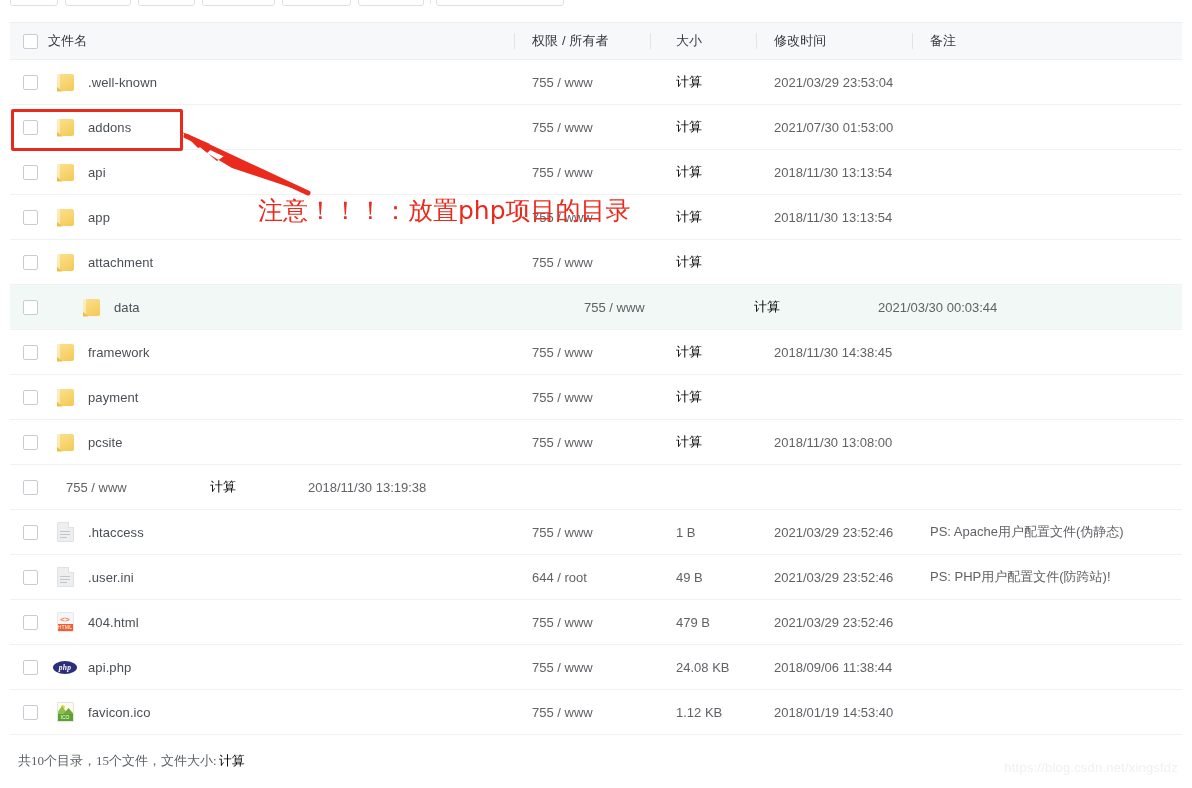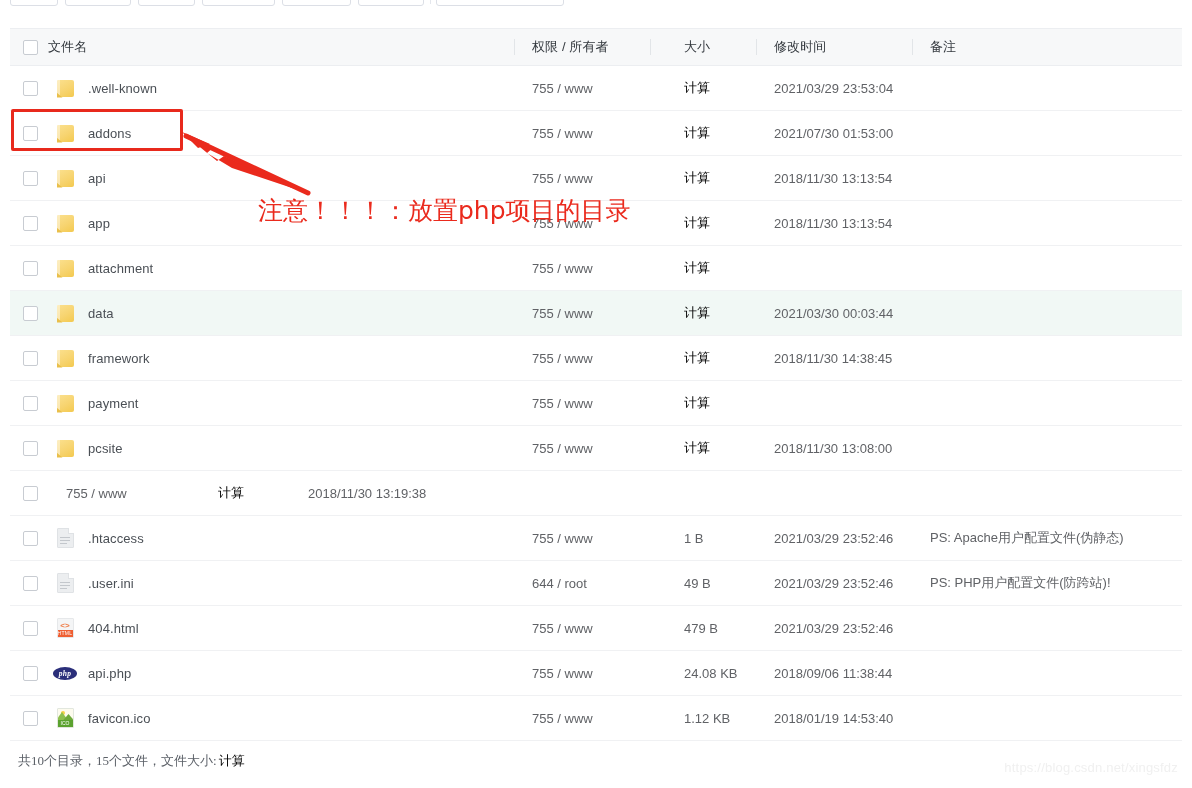--- a/index.html
+++ b/index.html
@@ -33,21 +33,21 @@
   .tb-sep {
     position: absolute;
     top: 2px;
     width: 1px; height: 18px;
     background: #e4e7ed;
   }
 
   
   .file-table {
     position: absolute;
-    top: 28px; left: 10px;
+    top: 22px; left: 10px;
     width: 1172px;
   }
   .thead {
     display: flex;
     align-items: center;
     height: 38px;
     background: #f7f8f9;
     border-top: 1px solid #eceef1;
     border-bottom: 1px solid #eceef1;
     color: #3a3f45;
@@ -64,27 +64,27 @@
   }
 
   .row {
     display: flex;
     align-items: center;
     height: 45px;
     border-bottom: 1px solid #f0f1f3;
     font-size: 13px;
     color: #606266;
   }
-  .row.hl { background: #f1f8f5; }
+  .row.hl { background: #f1f8f5; gap: 26px; }
 
   .cell { display: flex; align-items: center; height: 100%; }
   .c-check { width: 38px; flex: none; justify-content: center; padding-left: 2px; }
   .c-name  { width: 466px; flex: none; }
   .c-perm  { width: 136px; flex: none; padding-left: 18px; }
-  .c-size  { width: 106px; flex: none; padding-left: 34px; }
+  .c-size  { width: 106px; flex: none; padding-left: 26px; }
   .c-time  { width: 156px; flex: none; padding-left: 18px; }
   .c-note  { flex: 1 1 auto; padding-left: 18px; }
 
   .chk {
     width: 15px; height: 15px;
     border: 1px solid #c8ccd2;
     border-radius: 2px;
     background: #fff;
     display: inline-block;
   }

